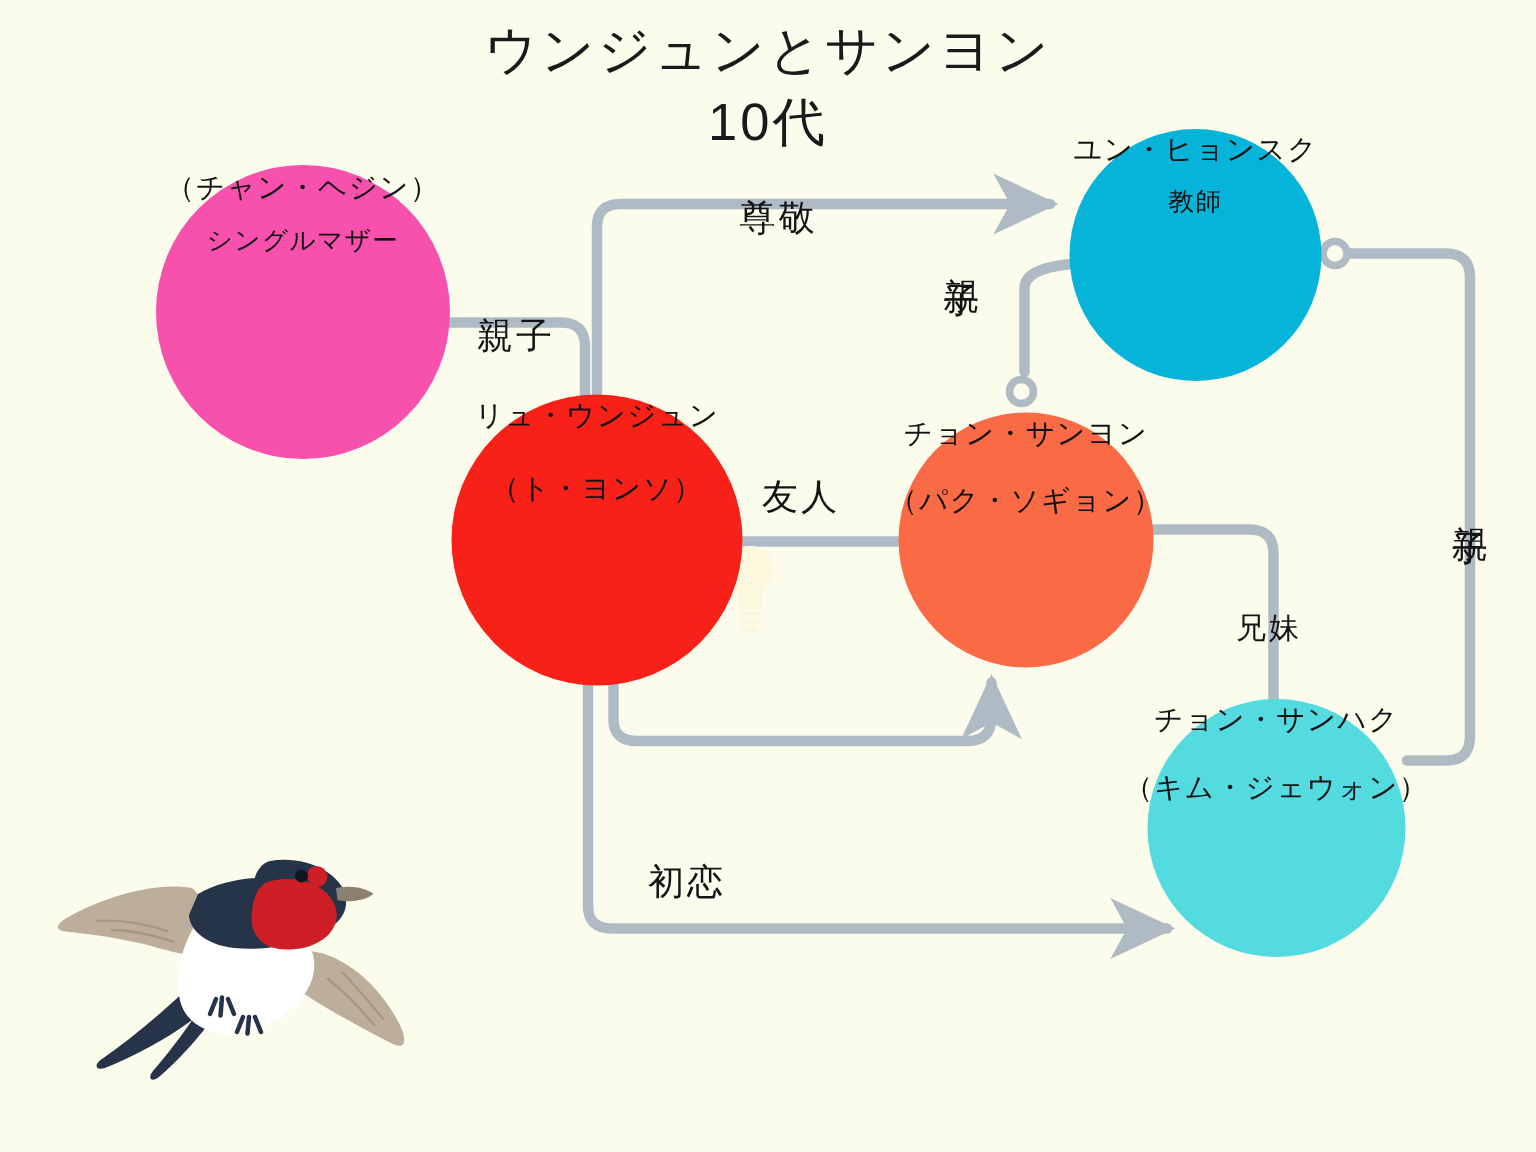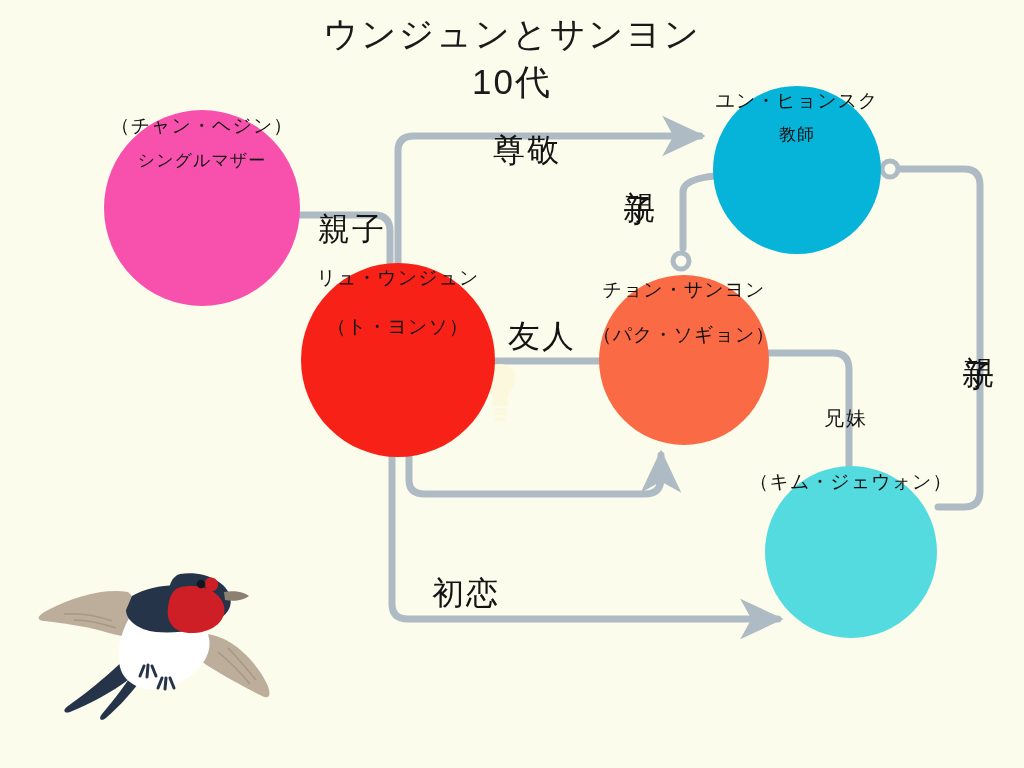--- a/index.html
+++ b/index.html
@@ -32,21 +32,21 @@
     align-items:center;justify-content:flex-start;
     color:#111;text-align:center;
   }
   .node .ln{display:block;white-space:nowrap;}
   .n-name{font-size:19px;line-height:30px;letter-spacing:1px;}
   .n-sub{font-size:19px;line-height:32px;letter-spacing:1px;}
   .n-role{font-size:17px;line-height:30px;letter-spacing:1px;margin-top:4px;}
 
   
   .elabel{
-    position:absolute;color:#141414;font-size:32px;
+    position:absolute;color:#141414;font-size:24px;
     letter-spacing:2px;white-space:nowrap;
   }
   .elabel.vert{
     writing-mode:vertical-rl;text-orientation:upright;
     white-space:normal;line-height:34px;letter-spacing:6px;
   }
 
   
   .bulb{position:absolute;left:482px;top:362px;width:36px;height:62px;}
 
@@ -117,20 +117,21 @@
     <span class="ln n-name">ユン・ヒョンスク</span>
     <span class="ln n-role">教師</span>
   </div>
 
   <div class="node" style="left:599px;top:275px;width:170px;height:170px;background:#fa6a45;">
     <span class="ln n-name" style="margin-bottom:14px;">チョン・サンヨン</span>
     <span class="ln n-sub">（パク・ソギョン）</span>
   </div>
 
   <div class="node" style="left:765px;top:466px;width:172px;height:172px;background:#53dbe0;">
+    <span class="ln n-name" style="margin-bottom:14px;">チョン・サンハク</span>
     <span class="ln n-sub">（キム・ジェウォン）</span>
   </div>
 
   <div class="elabel" style="left:318px;top:208px;">親子</div>
 
   <div class="elabel" style="left:493px;top:129px;">尊敬</div>
 
   <div class="elabel vert" style="left:623px;top:165px;height:80px;">親子</div>
 
   <div class="elabel" style="left:508px;top:315px;">友人</div>

